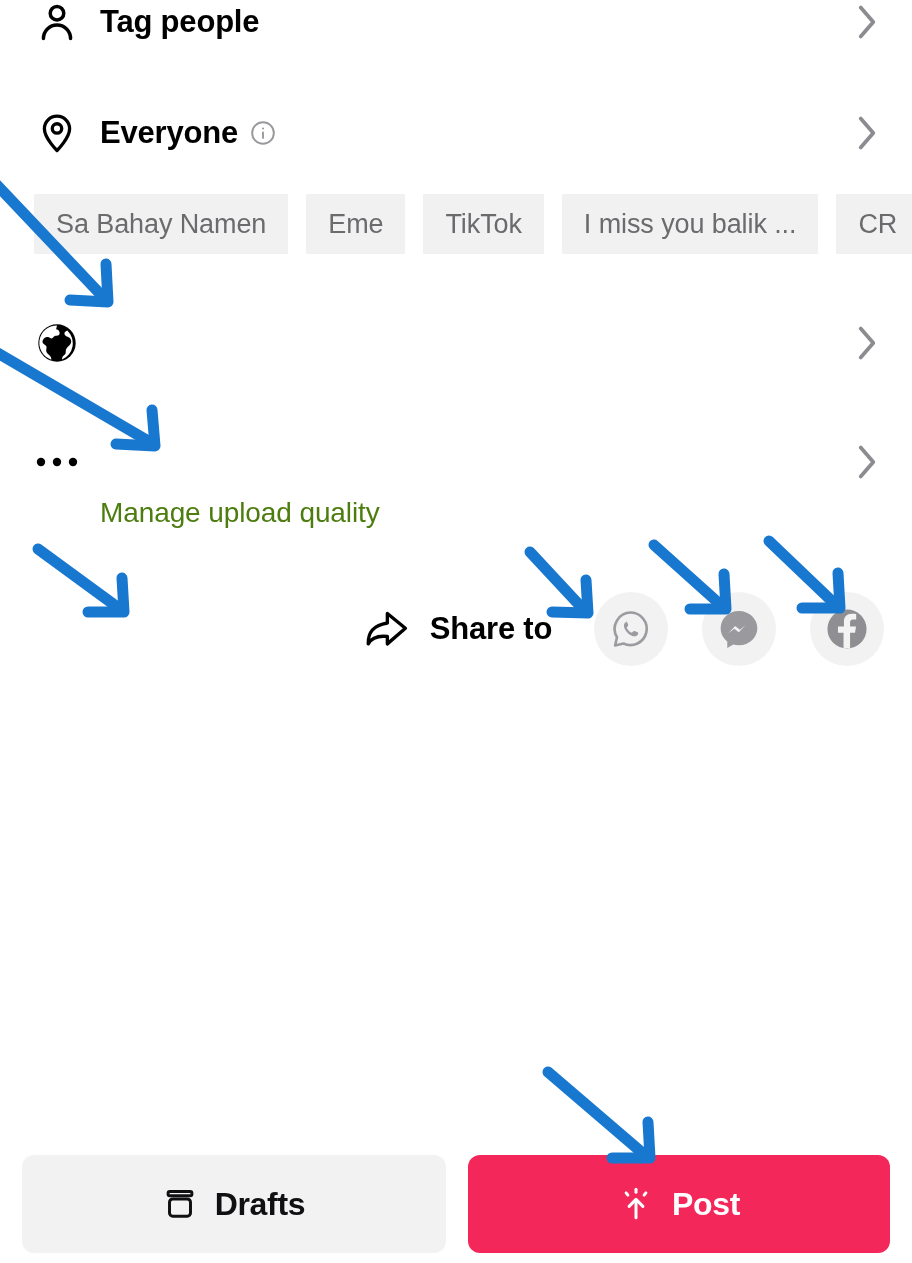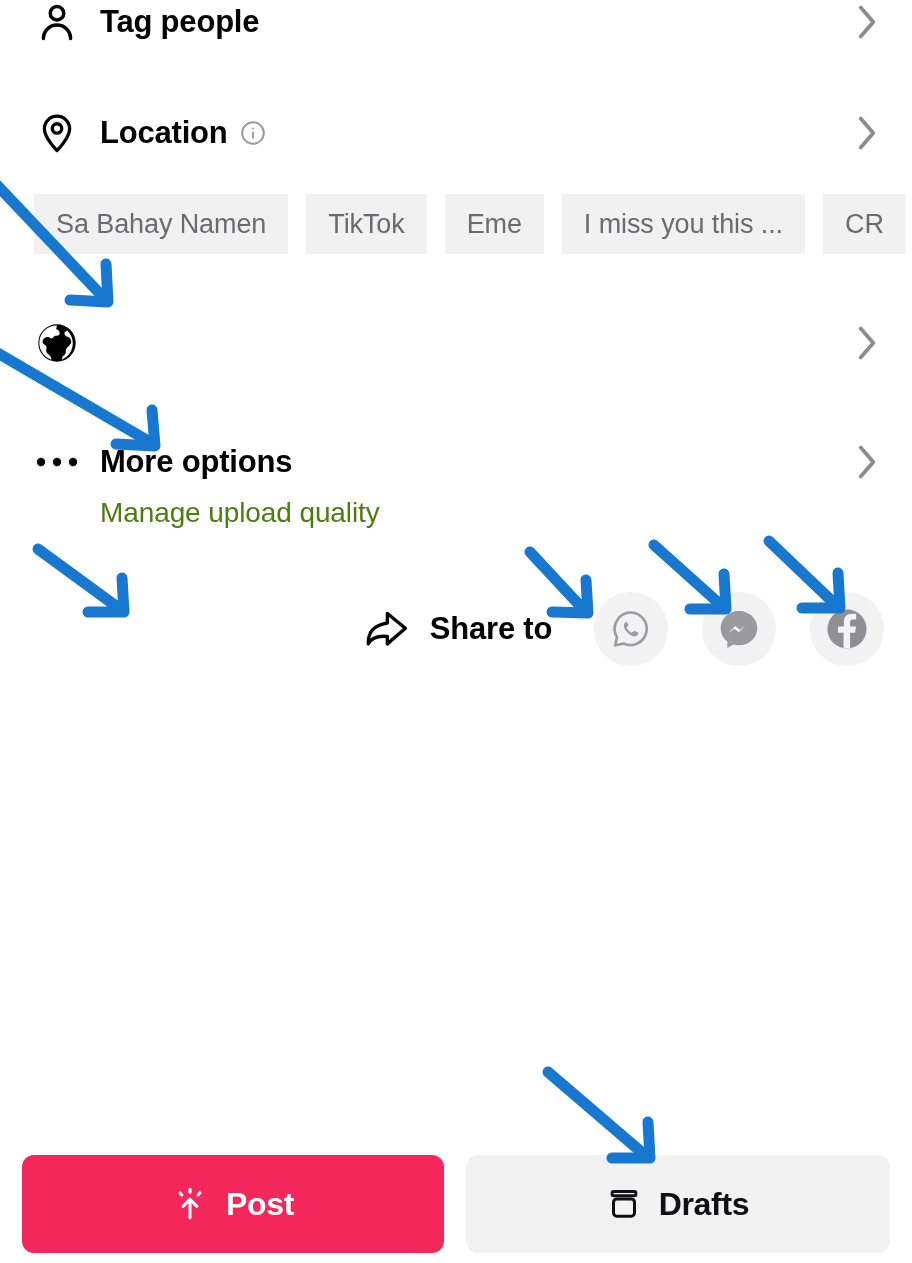--- a/index.html
+++ b/index.html
@@ -189,40 +189,40 @@
     </span>
   </div>
 
   <div class="row" id="row-location">
     <span class="row-icon">
       <svg width="42" height="42" viewBox="0 0 24 24" fill="none" stroke="#000" stroke-width="1.9" stroke-linecap="round" stroke-linejoin="round">
         <path d="M12 22s7.2-7.1 7.2-12.4A7.2 7.2 0 0 0 4.8 9.6C4.8 14.9 12 22 12 22z"></path>
         <circle cx="12" cy="9.4" r="2.7"></circle>
       </svg>
     </span>
-    <span class="row-label">Location</span>
+    <span class="row-label">Everyone</span>
     <span class="row-info">
       <svg width="26" height="26" viewBox="0 0 24 24" fill="none" stroke="#9a9a9e" stroke-width="1.8" stroke-linecap="round" stroke-linejoin="round">
         <circle cx="12" cy="12" r="10"></circle>
         <path d="M12 16.5v-5"></path>
         <circle cx="12" cy="7.8" r="0.95" fill="#9a9a9e" stroke="none"></circle>
       </svg>
     </span>
     <span class="chev">
       <svg width="22" height="36" viewBox="0 0 12 20" fill="none" stroke="#8c8c90" stroke-width="2.1" stroke-linecap="round" stroke-linejoin="round">
         <path d="M2.5 2 L9.5 10 L2.5 18"></path>
       </svg>
     </span>
   </div>
 
   <div class="chips">
     <div class="chip">Sa Bahay Namen</div>
+    <div class="chip">Eme</div>
     <div class="chip">TikTok</div>
-    <div class="chip">Eme</div>
-    <div class="chip">I miss you this ...</div>
+    <div class="chip">I miss you balik ...</div>
     <div class="chip">CR</div>
   </div>
 
   <div class="row" id="row-privacy">
     <span class="row-icon">
       <svg width="44" height="44" viewBox="0 0 24 24">
         <circle cx="12" cy="12" r="10.2" fill="#000"></circle>
         <path d="M12 2.4a9.6 9.6 0 0 0-3.1 18.7c.1-1.2-.5-2-1.2-2.6-.8-.7-1.6-1.4-1.6-2.6 0-.9.5-1.4 0-2.2-.5-.8-1.5-.9-1.9-1.8-.3-.8.1-1.7.7-2.3.7-.7 1.7-1 2.6-.7.6.2 1 .7 1.6.6.7-.1.9-.9 1.5-1.2.7-.4 1.6-.1 2.3-.5.6-.4.6-1.2.4-1.9-.3-.8-1-1.3-1.8-1.4z" fill="#fff"></path>
         <path d="M17.6 5.2c-.6.3-1.3.6-1.5 1.3-.2.7.3 1.3.8 1.7.7.5 1.6.6 2.2 1.2.5.5.7 1.3.6 2-.1.9-.7 1.6-1.3 2.2-.6.6-1.3 1.2-1.5 2-.2.7 0 1.5-.3 2.2-.3.6-1 .9-1.4 1.4-.4.5-.5 1.2-.4 1.8A9.6 9.6 0 0 0 17.6 5.2z" fill="#fff"></path>
       </svg>
@@ -235,21 +235,20 @@
   </div>
 
   <div class="row" id="row-more">
     <span class="row-icon">
       <svg width="44" height="20" viewBox="0 0 44 20">
         <circle cx="6" cy="10" r="4.2" fill="#000"></circle>
         <circle cx="22" cy="10" r="4.2" fill="#000"></circle>
         <circle cx="38" cy="10" r="4.2" fill="#000"></circle>
       </svg>
     </span>
-    <span class="row-label">More options</span>
     <span class="chev">
       <svg width="22" height="36" viewBox="0 0 12 20" fill="none" stroke="#8c8c90" stroke-width="2.1" stroke-linecap="round" stroke-linejoin="round">
         <path d="M2.5 2 L9.5 10 L2.5 18"></path>
       </svg>
     </span>
   </div>
   <div class="sublabel">Manage upload quality</div>
 
   <div class="row" id="row-share">
     <span class="row-icon">
@@ -275,41 +274,41 @@
     </div>
     <div class="share-btn">
       <svg width="46" height="46" viewBox="0 0 24 24">
         <circle cx="12" cy="12" r="10.2" fill="#8f8f93"></circle>
         <path d="M13.6 22.1v-8.2h2.6l.5-3.2h-3.1V8.6c0-.9.3-1.6 1.6-1.6h1.6V4.2c-.3 0-1.3-.1-2.4-.1-2.4 0-4 1.5-4 4.1v2.5H7.3v3.2h2.9v8.2z" fill="#f3f3f4"></path>
       </svg>
     </div>
   </div>
 
   <div class="bottom-bar">
+    <button class="btn btn-drafts">
+      <span style="display:flex;align-items:center;">
+        <svg width="34" height="34" viewBox="0 0 24 24" fill="none" stroke="#101012" stroke-width="2.1" stroke-linejoin="round" stroke-linecap="round">
+          <rect x="3.6" y="3.2" width="16.8" height="2.9" rx="1.2"></rect>
+          <rect x="4.6" y="8.4" width="14.8" height="12.2" rx="2.3"></rect>
+        </svg>
+      </span>
+      <span>Drafts</span>
+    </button>
     <button class="btn btn-post">
       <span style="display:flex;align-items:center;">
         <svg width="36" height="36" viewBox="0 0 24 24" fill="none" stroke="#ffffff" stroke-width="2" stroke-linecap="round" stroke-linejoin="round">
           <path d="M12 21.2V9.4"></path>
           <path d="M7.4 13.6 12 8.9l4.6 4.7"></path>
           <path d="M12 4.1V2.2"></path>
           <path d="M6.6 6.1 5.4 4.6"></path>
           <path d="M17.4 6.1l1.2-1.5"></path>
         </svg>
       </span>
       <span>Post</span>
     </button>
-    <button class="btn btn-drafts">
-      <span style="display:flex;align-items:center;">
-        <svg width="34" height="34" viewBox="0 0 24 24" fill="none" stroke="#101012" stroke-width="2.1" stroke-linejoin="round" stroke-linecap="round">
-          <rect x="3.6" y="3.2" width="16.8" height="2.9" rx="1.2"></rect>
-          <rect x="4.6" y="8.4" width="14.8" height="12.2" rx="2.3"></rect>
-        </svg>
-      </span>
-      <span>Drafts</span>
-    </button>
   </div>
 
   <svg class="annot" width="912" height="1263" viewBox="0 0 912 1263">
     <g stroke="#1878d0" stroke-width="11" fill="none" stroke-linecap="round" stroke-linejoin="round">
 
       <path d="M-4 184 L104 298"></path>
       <path d="M70 300 L108 302 L106 264"></path>
 
       <path d="M-4 352 L150 442"></path>
       <path d="M116 444 L155 446 L152 410"></path>

